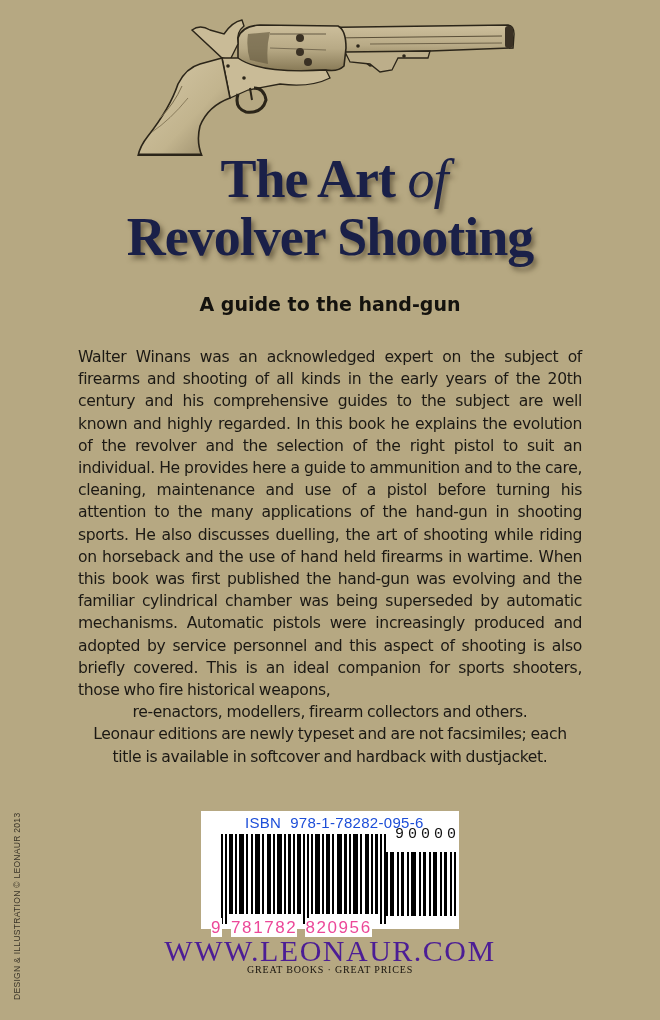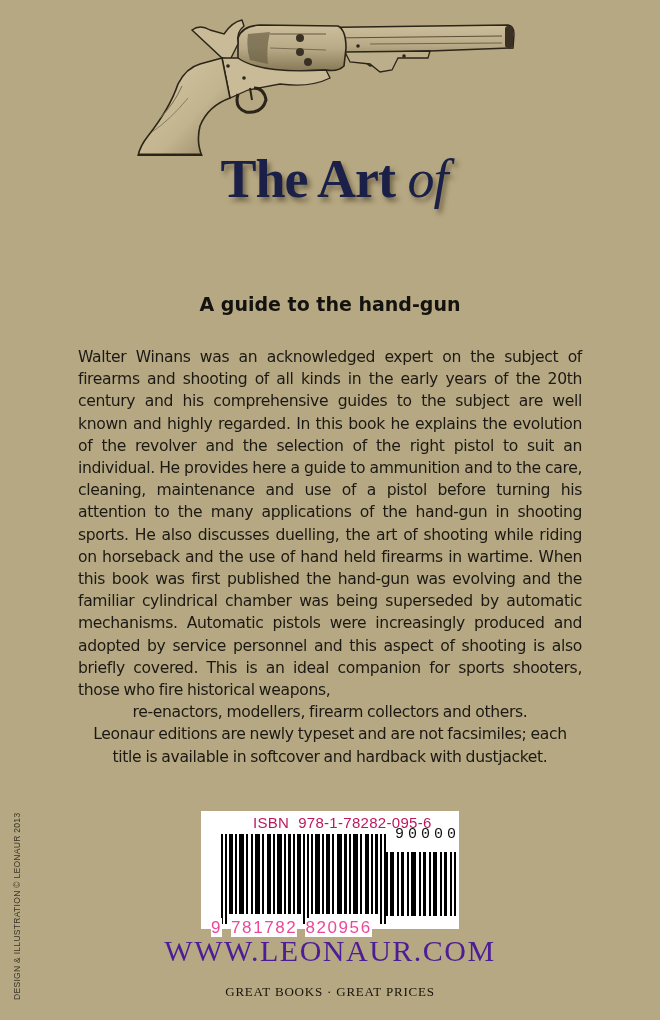--- a/index.html
+++ b/index.html
@@ -59,23 +59,23 @@
     color: #3a3428; white-space: nowrap;
     font-family: "Liberation Sans", sans-serif;
   }
 
   
   .barcode-box {
     position: absolute; left: 201px; top: 811px; width: 258px; height: 118px;
     background: #ffffff;
   }
   .isbn-label {
-    position: absolute; left: 52px; top: 3px;
-    font-family: "Liberation Sans", sans-serif;
-    font-size: 15px; color: #be185d; letter-spacing: 0.3px;
+    position: absolute; left: 44px; top: 3px;
+    font-family: "Liberation Sans", sans-serif;
+    font-size: 15px; color: #1d4ed8; letter-spacing: 0.3px;
     white-space: pre;
   }
   .price-code {
     position: absolute; left: 194px; top: 15px;
     font-family: Liberation Mono, monospace;
     font-size: 15px; color: #111; letter-spacing: 4px;
   }
   .bars-main { position: absolute; left: 20px; top: 23px; width: 168px; height: 90px; }
   .bars-addon { position: absolute; left: 185px; top: 41px; width: 70px; height: 64px; }
   .digits {
@@ -89,24 +89,24 @@
 
   
   .site {
     position: absolute; left: 0; right: 0; top: 934px;
     text-align: center;
     font-family: "Liberation Serif", serif;
     font-size: 30px; letter-spacing: 1.5px;
     color: #4c1d95;
   }
   .tagline {
-    position: absolute; left: 0; right: 0; top: 984px;
+    position: absolute; left: 0; right: 0; top: 964px;
     text-align: center;
     font-family: "Liberation Serif", serif;
-    font-size: 13px; letter-spacing: 0.8px;
+    font-size: 10px; letter-spacing: 0.8px;
     color: #17130d;
   }
 </style>
 </head>
 <body>
 
 <div class="cover">
 
   <svg class="revolver" viewBox="0 0 400 148">
     <defs>
@@ -148,20 +148,21 @@
     <path d="M30 110 Q44 96 52 78" stroke="#7a6c4c" stroke-width="1" fill="none"></path>
     <path d="M22 124 Q40 112 58 90" stroke="#7a6c4c" stroke-width="0.8" fill="none"></path>
     <circle cx="98" cy="58" r="1.8" fill="#2b2519"></circle>
     <circle cx="114" cy="70" r="1.8" fill="#2b2519"></circle>
     <circle cx="274" cy="48" r="1.8" fill="#2b2519"></circle>
     <circle cx="228" cy="38" r="1.8" fill="#2b2519"></circle>
   </svg>
 
   <div class="title">
     <span class="line1"><span>The Art </span><span class="of">of</span></span>
+    <span class="line2">Revolver Shooting</span>
   </div>
 
   <div class="subtitle">A guide to the hand-gun</div>
 
   <div class="blurb">
     <p>Walter Winans was an acknowledged expert on the subject of firearms and shooting of all kinds in the early years of the 20th century and his comprehensive guides to the subject are well known and highly regarded. In this book he explains the evolution of the revolver and the selection of the right pistol to suit an individual. He provides here a guide to ammunition and to the care, cleaning, maintenance and use of a pistol before turning his attention to the many applications of the hand-gun in shooting sports. He also discusses duelling, the art of shooting while riding on horseback and the use of hand held firearms in wartime. When this book was first published the hand-gun was evolving and the familiar cylindrical chamber was being superseded by automatic mechanisms. Automatic pistols were increasingly produced and adopted by service personnel and this aspect of shooting is also briefly covered. This is an ideal companion for sports shooters, those who fire historical weapons,</p>
     <p class="center-block">re-enactors, modellers, firearm collectors and others.</p>
     <p class="center-block">Leonaur editions are newly typeset and are not facsimiles; each title is available in softcover and hardback with dustjacket.</p>
   </div>
 

